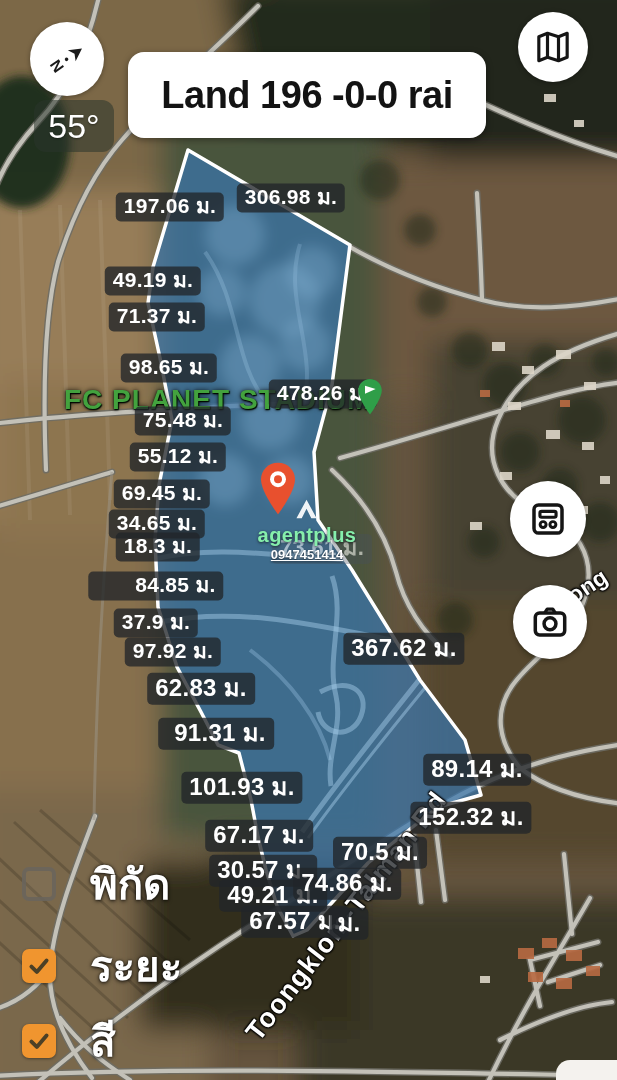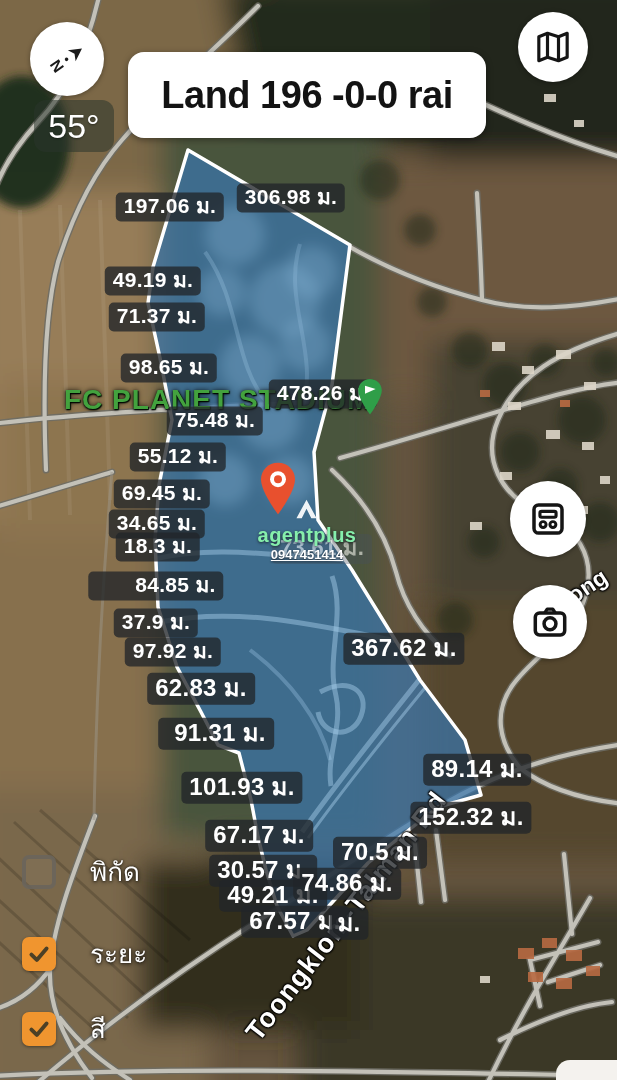--- a/index.html
+++ b/index.html
@@ -60,21 +60,21 @@
   .pin{position:absolute;}
   .watermark{position:absolute;left:307px;top:498px;transform:translateX(-50%);text-align:center;}
   .wm-brand{font-size:20px;color:#86efac;font-weight:600;letter-spacing:.5px;text-shadow:0 1px 3px rgba(0,0,0,.65);}
   .wm-phone{font-size:13px;color:#fff;font-weight:700;text-decoration:underline;text-shadow:0 1px 2px rgba(0,0,0,.65);}
 
   
   .cb-row{position:absolute;left:22px;display:flex;align-items:center;}
   .cb-box{width:34px;height:34px;border-radius:7px;box-sizing:border-box;display:flex;align-items:center;justify-content:center;flex:none;}
   .cb-box.checked{background:#F0952F;box-shadow:0 1px 3px rgba(0,0,0,.4);}
   .cb-box.unchecked{border:4px solid rgba(105,100,92,.85);background:rgba(160,150,135,.15);}
-  .cb-label{margin-left:34px;font-size:26px;color:#fff;font-weight:400;text-shadow:0 1px 4px rgba(0,0,0,.85),0 0 2px rgba(0,0,0,.6);}
+  .cb-label{margin-left:34px;font-size:42px;color:#fff;font-weight:700;text-shadow:0 1px 4px rgba(0,0,0,.85),0 0 2px rgba(0,0,0,.6);}
 </style>
 </head>
 <body>
 
 <div class="screen">
 
   <svg class="mapsvg" width="617" height="1080" viewBox="0 0 617 1080">
     <defs>
       <filter id="blur14" x="-40%" y="-40%" width="180%" height="180%">
           <feGaussianBlur stdDeviation="14"></feGaussianBlur>
@@ -259,21 +259,21 @@
   <div class="road-label road-main">Toongklom-Talman Rd</div>
   <div class="road-label road-frag">oong</div>
 
   <div class="mlayer">
       <span class="m-label" style="left: 170px; top: 207px;">197.06 ม.</span>
       <span class="m-label" style="left: 291px; top: 198px;">306.98 ม.</span>
       <span class="m-label" style="left: 153px; top: 281px;">49.19 ม.</span>
       <span class="m-label" style="left: 157px; top: 317px;">71.37 ม.</span>
       <span class="m-label" style="left: 169px; top: 368px;">98.65 ม.</span>
       <span class="m-label" style="left: 323px; top: 394px;">478.26 ม.</span>
-      <span class="m-label" style="left: 183px; top: 421px; margin-left: 32px;">75.48 ม.</span>
+      <span class="m-label" style="left: 183px; top: 421px;">75.48 ม.</span>
       <span class="m-label" style="left: 178px; top: 457px;">55.12 ม.</span>
       <span class="m-label" style="left: 162px; top: 494px;">69.45 ม.</span>
       <span class="m-label" style="left: 157px; top: 524px;">34.65 ม.</span>
       <span class="m-label" style="left: 158px; top: 547px;">18.3 ม.</span>
       <span class="m-label" style="left: 156px; top: 586px; padding-left: 47px;">84.85 ม.</span>
       <span class="m-label" style="left: 156px; top: 623px;">37.9 ม.</span>
       <span class="m-label" style="left: 173px; top: 652px;">97.92 ม.</span>
       <span class="m-label lg" style="left: 201px; top: 689px;">62.83 ม.</span>
       <span class="m-label lg" style="left: 216px; top: 734px; padding-left: 16px;">91.31 ม.</span>
       <span class="m-label lg" style="left: 242px; top: 788px;">101.93 ม.</span>

